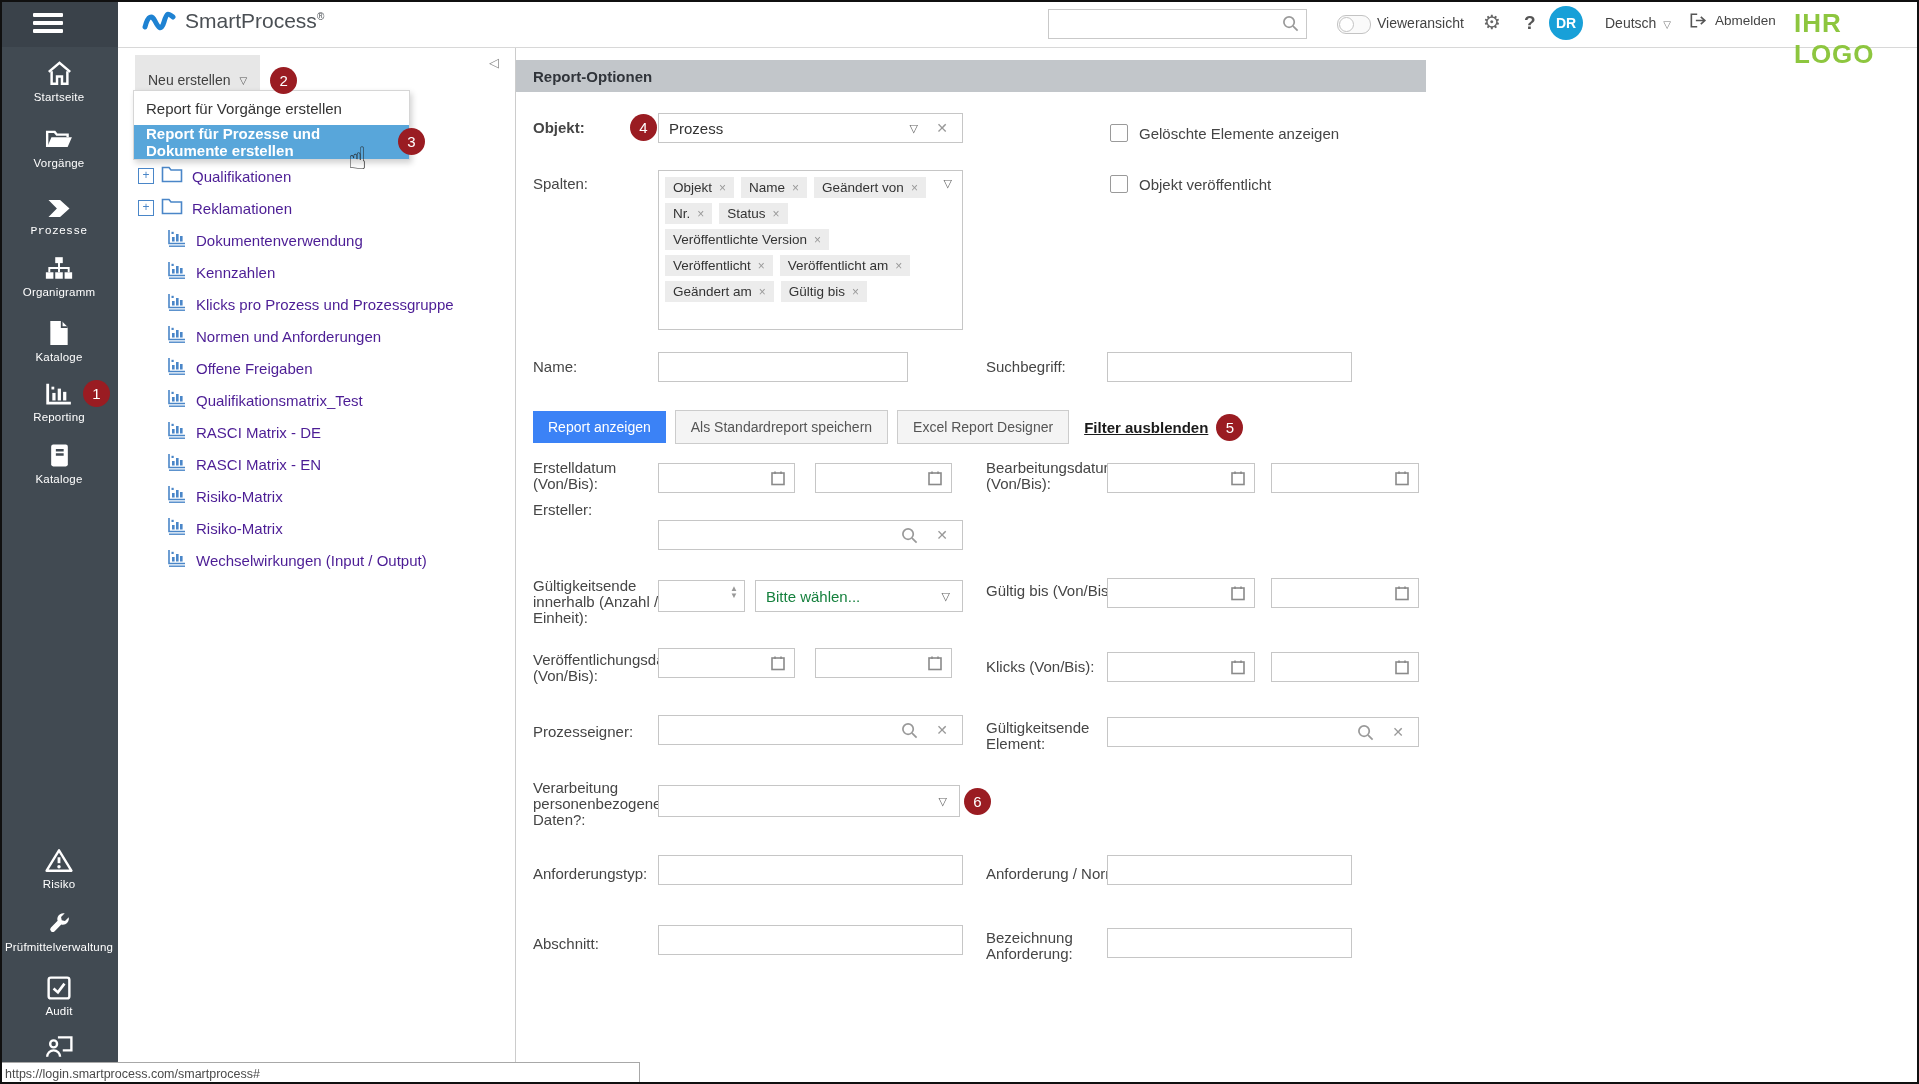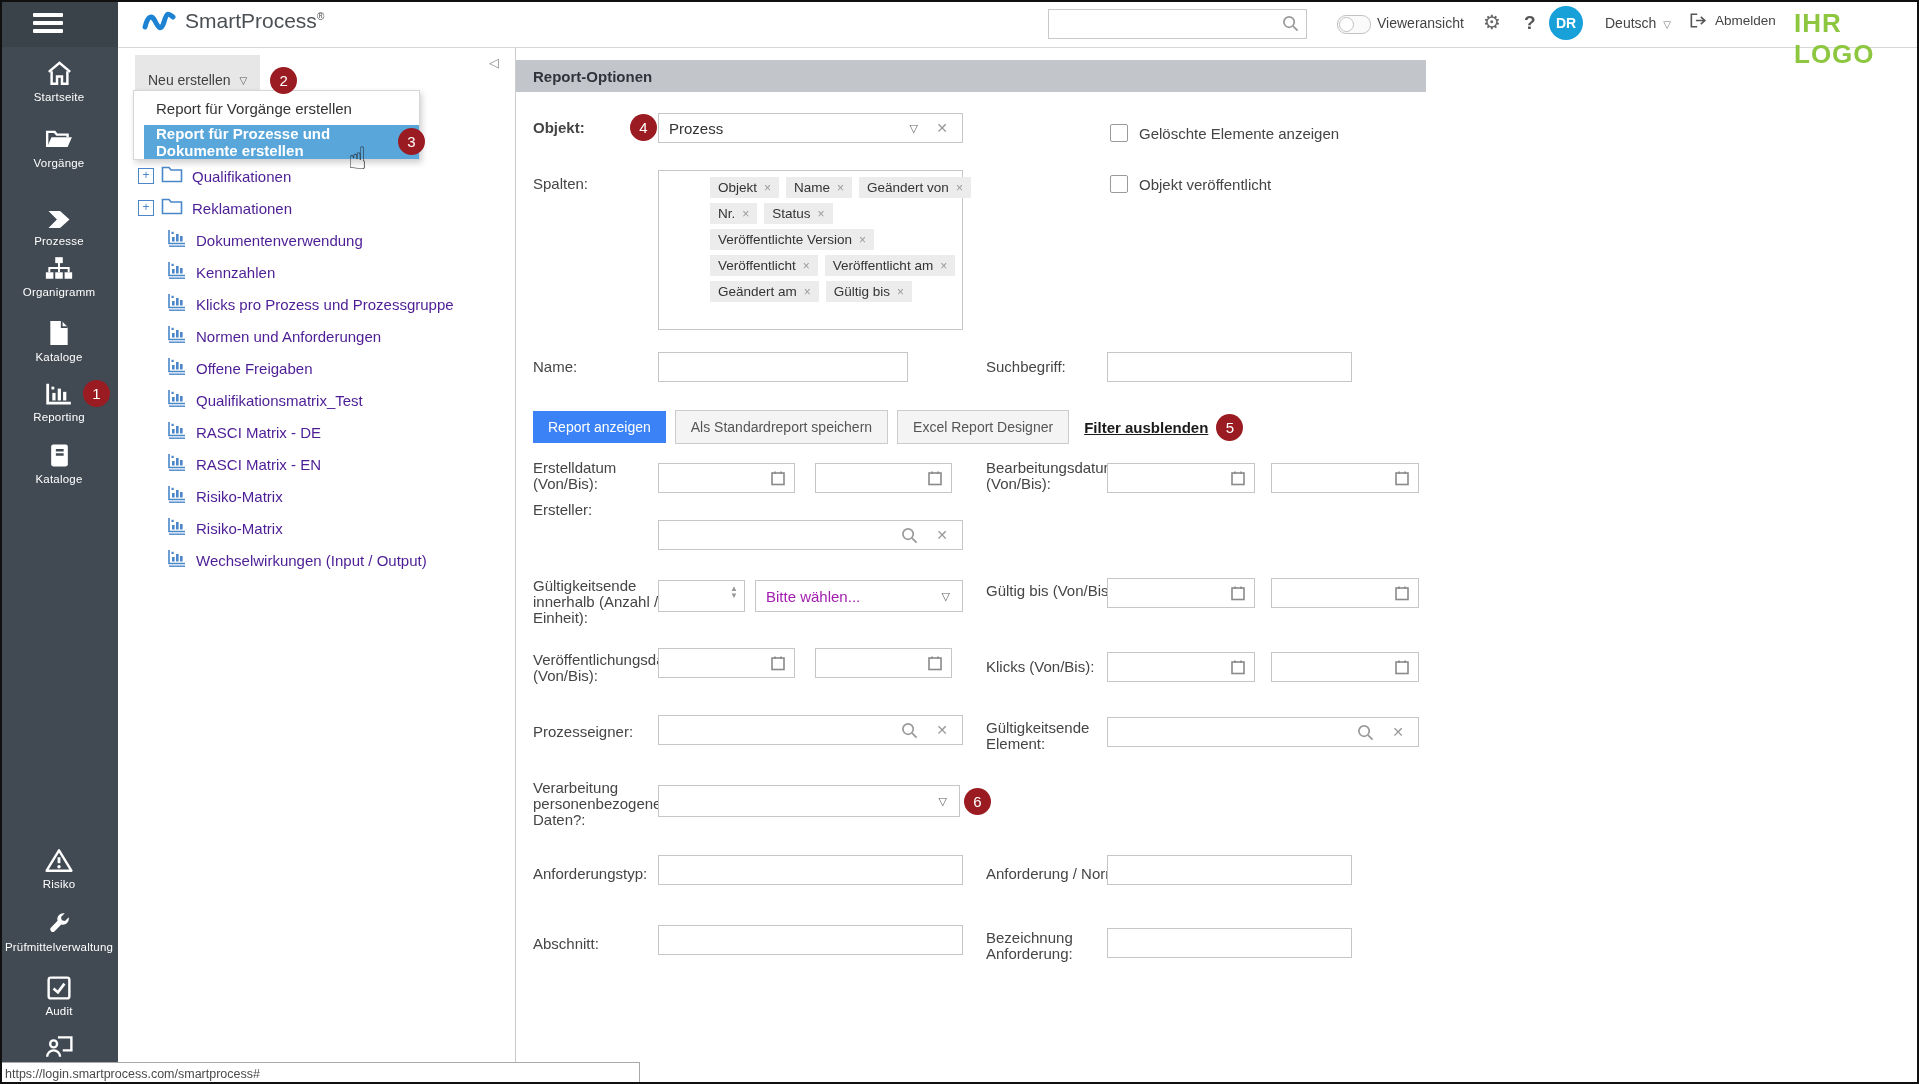--- a/index.html
+++ b/index.html
@@ -42,53 +42,53 @@
   .ihr{position:absolute;left:1676px;top:8px;font-size:26px;font-weight:bold;color:#8dc63f;letter-spacing:1px;}
   
   .treepanel{position:absolute;left:118px;top:47px;width:397px;height:1016px;background:#fff;
              border-right:1px solid #ccc;z-index:3;}
   .collapse{position:absolute;left:371px;top:8px;font-size:13px;color:#888;}
   .newrow{position:absolute;left:17px;top:8px;display:flex;align-items:center;}
   .newbtn{height:26px;background:#e7e7e7;color:#3f3f3f;font-size:14px;display:flex;align-items:center;
           padding:12px 13px;}
   .newbtn .tri{font-size:10px;color:#555;margin-left:9px;}
   .menu{position:absolute;left:15px;top:43px;width:275px;background:#fff;border:1px solid #d6d6d6;
-        box-shadow:2px 3px 6px rgba(0,0,0,.18);z-index:20;padding-left:10px;}
+        box-shadow:2px 3px 6px rgba(0,0,0,.18);z-index:20;}
   .mitem{height:34px;display:flex;align-items:center;padding:0 12px;font-size:15px;color:#333;}
   .mitem.sel{background:#58a6da;color:#fff;font-weight:bold;}
   .tree{position:absolute;left:0;top:113px;width:397px;}
   .trow{height:32px;display:flex;align-items:center;}
   .plusbox{width:14px;height:14px;border:1px solid #4a86c8;color:#4a86c8;font-size:12px;line-height:12px;
            text-align:center;margin-left:20px;flex:0 0 auto;}
   .fico{margin-left:7px;flex:0 0 auto;}
   .cico{margin-left:49px;flex:0 0 auto;}
   .tlbl{font-size:15px;color:#4c1d95;margin-left:9px;white-space:nowrap;}
   
   .main{position:absolute;left:515px;top:47px;width:1404px;height:1016px;background:#fff;}
   .hdrbar{position:absolute;left:510px;top:60px;width:916px;height:32px;background:#c2c6ca;
           display:flex;align-items:center;z-index:2;}
   .hdrbar span{font-size:15px;font-weight:bold;color:#30343a;margin-left:23px;}
   .flabel{position:absolute;font-size:15px;color:#454545;white-space:pre-line;line-height:16px;z-index:2;}
   .inp{position:absolute;height:30px;border:1px solid #c6c6c6;background:#fff;box-sizing:border-box;z-index:2;}
   .inp input{position:absolute;left:8px;top:3px;right:8px;width:calc(100% - 16px);height:22px;border:0;
              outline:none;font-size:14px;color:#333;background:transparent;}
   .selval{position:absolute;left:10px;top:6px;font-size:15px;color:#333;}
-  .ph{color:#a21caf;}
+  .ph{color:#15803d;}
   .tri-in{position:absolute;top:8px;font-size:11px;color:#666;}
   .x-in{position:absolute;top:6px;font-size:14px;color:#999;}
   .cal{position:absolute;right:8px;top:6px;}
   .mag-in{position:absolute;top:6px;}
   .spin{position:absolute;right:6px;top:4px;display:flex;flex-direction:column;color:#999;font-size:8px;
         line-height:7px;text-align:center;}
   .cbrow{position:absolute;display:flex;align-items:center;z-index:2;}
   .cbox{width:16px;height:16px;border:1px solid #9a9a9a;border-radius:2px;background:#fff;flex:0 0 auto;}
   .cbl{font-size:15px;color:#454545;margin-left:11px;}
   .tagsbox{position:absolute;left:658px;top:170px;width:305px;height:160px;border:1px solid #c6c6c6;
            box-sizing:border-box;z-index:2;}
-  .tagrow{position:absolute;left:6px;display:flex;margin-left:45px;}
+  .tagrow{position:absolute;left:6px;display:flex;}
   .tag{height:21px;background:#ececec;display:flex;align-items:center;padding:0 8px;margin-right:7px;
        font-size:13.5px;color:#333;white-space:nowrap;}
   .tag .tx{color:#999;margin-left:7px;font-size:12px;}
   .btnrow{position:absolute;left:533px;top:410px;display:flex;align-items:center;z-index:2;}
   .btn{height:32px;display:flex;align-items:center;padding:0 15px;font-size:14px;margin-right:9px;}
   .btn.primary{background:#3b82f6;color:#fff;}
   .btn.sec{background:#f4f4f4;border:1px solid #ccc;color:#555;}
   .flink{font-size:15px;font-weight:600;color:#1a1a1a;text-decoration:underline;margin:0 8px 0 6px;}
   
   .badge{width:27px;height:27px;border-radius:50%;background:#9a1c22;color:#fff;font-size:15px;
@@ -127,21 +127,21 @@
     <div class="navitem" style="top:124px;">
       <div class="ic">
           <svg width="28" height="24" viewBox="0 0 26 21">
             <path d="M2 17 V3 H9 L11 5.5 H21 V8" fill="none" stroke="#fff" stroke-width="2.2"></path>
             <path d="M2 17 L6 8 H25 L21 17 Z" fill="#fff"></path>
           </svg>
         </div>
       <div class="lbl">Vorgänge</div>
     </div>
 
-    <div class="navitem" style="top:202px;">
+    <div class="navitem" style="top:191px;font-family:Liberation Mono, monospace;">
       <div class="ic">
           <svg width="26" height="21" viewBox="0 0 24 20">
             <path d="M2 2 H13 L22 10 L13 18 H2 L10 10 Z" fill="#fff"></path>
           </svg>
         </div>
       <div class="lbl">Prozesse</div>
     </div>
 
     <div class="navitem" style="top:253px;">
       <div class="ic">

